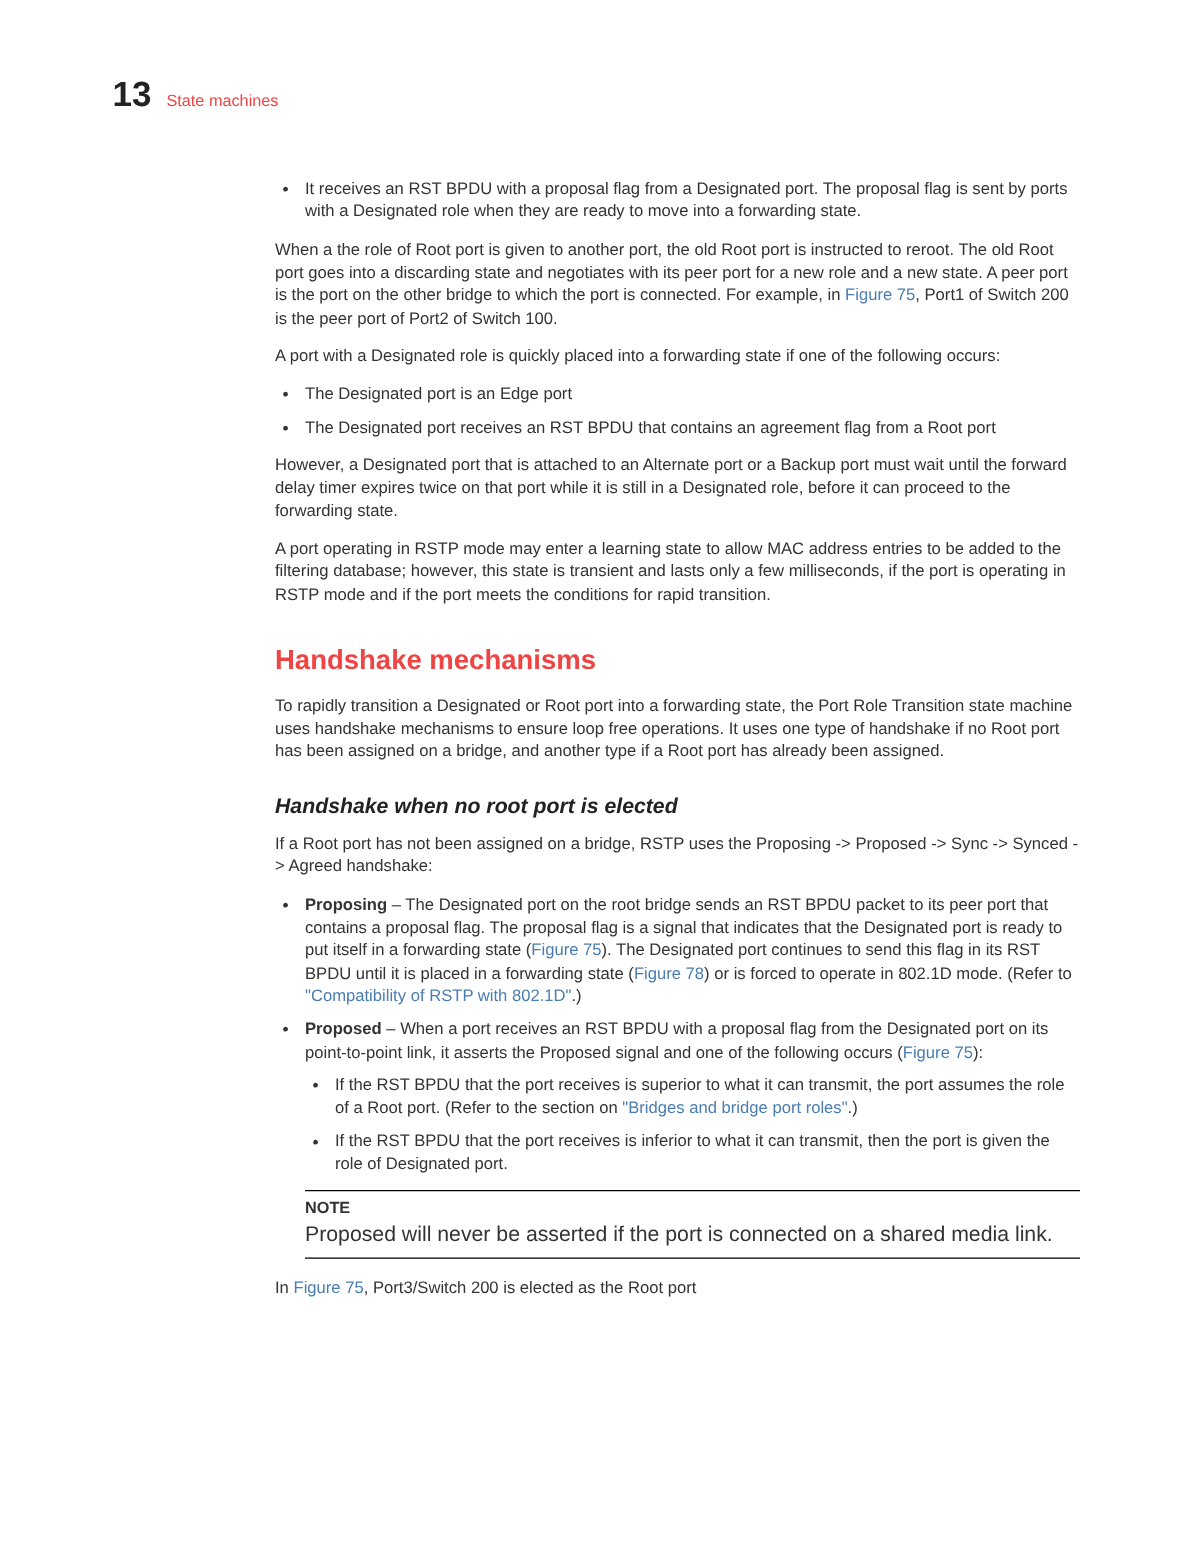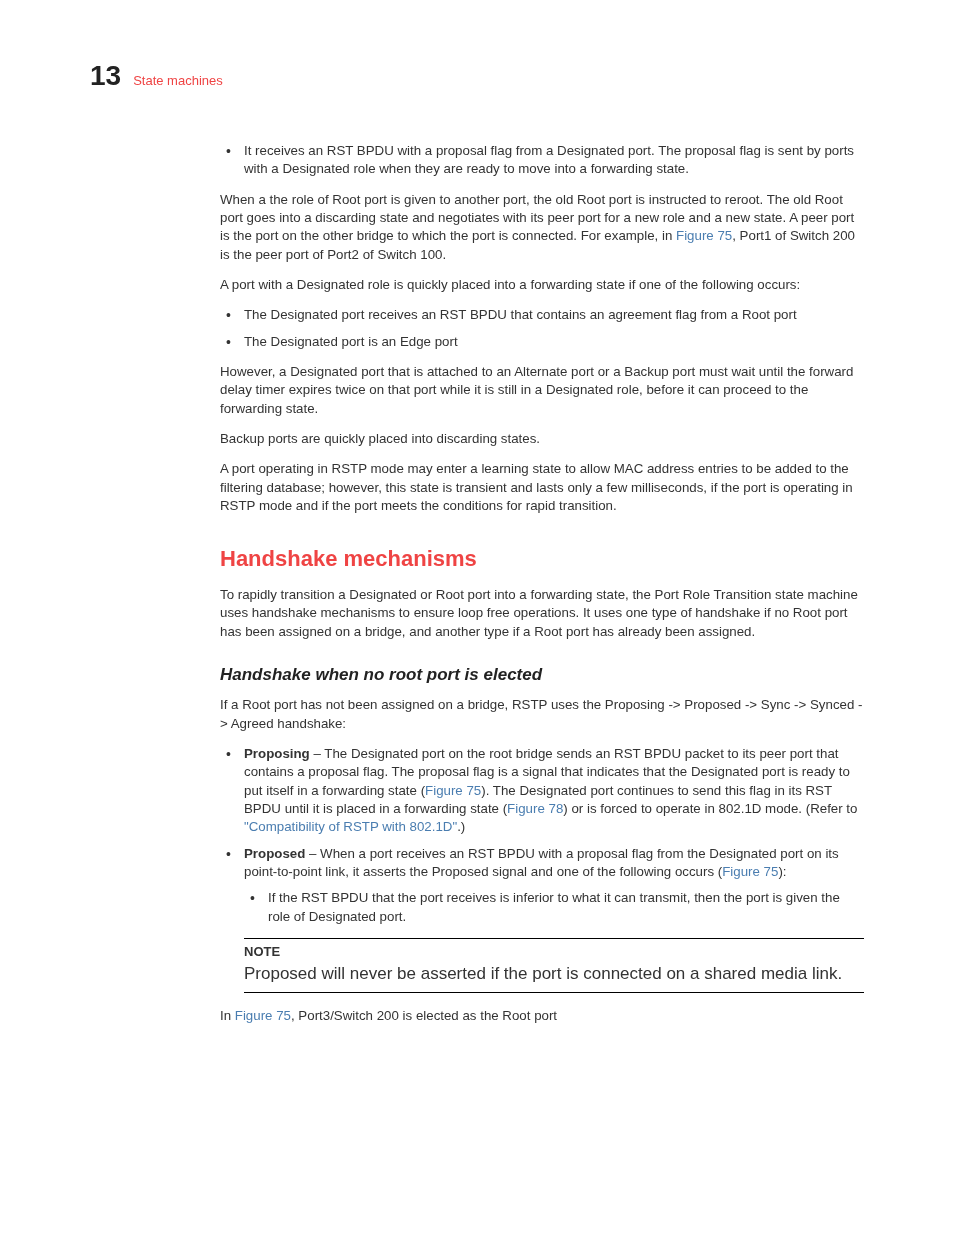--- a/index.html
+++ b/index.html
@@ -126,43 +126,45 @@
       <li><span>It receives an RST BPDU with a proposal flag from a Designated port. The proposal flag is sent by ports with a Designated role when they are ready to move into a forwarding state.</span></li>
     </ul>
 
     <p>
       <span>When a the role of Root port is given to another port, the old Root port is instructed to reroot. The old Root port goes into a discarding state and negotiates with its peer port for a new role and a new state. A peer port is the port on the other bridge to which the port is connected. For example, in </span><span class="link">Figure 75</span><span>, Port1 of Switch 200 is the peer port of Port2 of Switch 100.</span>
     </p>
 
     <p>A port with a Designated role is quickly placed into a forwarding state if one of the following occurs:</p>
 
     <ul class="bullet-list">
+      <li><span>The Designated port is an Edge port</span></li>
       <li><span>The Designated port receives an RST BPDU that contains an agreement flag from a Root port</span></li>
-      <li><span>The Designated port is an Edge port</span></li>
     </ul>
 
     <p>However, a Designated port that is attached to an Alternate port or a Backup port must wait until the forward delay timer expires twice on that port while it is still in a Designated role, before it can proceed to the forwarding state.</p>
-    <p>Backup ports are quickly placed into discarding states.</p>
     <p>A port operating in RSTP mode may enter a learning state to allow MAC address entries to be added to the filtering database; however, this state is transient and lasts only a few milliseconds, if the port is operating in RSTP mode and if the port meets the conditions for rapid transition.</p>
 
     <h2 class="section-heading">Handshake mechanisms</h2>
 
     <p>To rapidly transition a Designated or Root port into a forwarding state, the Port Role Transition state machine uses handshake mechanisms to ensure loop free operations. It uses one type of handshake if no Root port has been assigned on a bridge, and another type if a Root port has already been assigned.</p>
 
     <h3 class="subsection-heading">Handshake when no root port is elected</h3>
 
     <p>If a Root port has not been assigned on a bridge, RSTP uses the Proposing -&gt; Proposed -&gt; Sync -&gt; Synced -&gt; Agreed handshake:</p>
 
     <ul class="bullet-list">
       <li>
         <span class="bold">Proposing</span><span> – The Designated port on the root bridge sends an RST BPDU packet to its peer port that contains a proposal flag. The proposal flag is a signal that indicates that the Designated port is ready to put itself in a forwarding state (</span><span class="link">Figure 75</span><span>). The Designated port continues to send this flag in its RST BPDU until it is placed in a forwarding state (</span><span class="link">Figure 78</span><span>) or is forced to operate in 802.1D mode. (Refer to </span><span class="link">"Compatibility of RSTP with 802.1D"</span><span>.)</span>
       </li>
       <li>
         <span class="bold">Proposed</span><span> – When a port receives an RST BPDU with a proposal flag from the Designated port on its point-to-point link, it asserts the Proposed signal and one of the following occurs (</span><span class="link">Figure 75</span><span>):</span>
         <ul class="sub-bullet-list">
+          <li>
+            <span>If the RST BPDU that the port receives is superior to what it can transmit, the port assumes the role of a Root port. (Refer to the section on </span><span class="link">"Bridges and bridge port roles"</span><span>.)</span>
+          </li>
           <li>
             <span>If the RST BPDU that the port receives is inferior to what it can transmit, then the port is given the role of Designated port.</span>
           </li>
         </ul>
       </li>
     </ul>
 
     <div class="note-block">
       <div class="note-title">NOTE</div>
       <div class="note-body">Proposed will never be asserted if the port is connected on a shared media link.</div>

